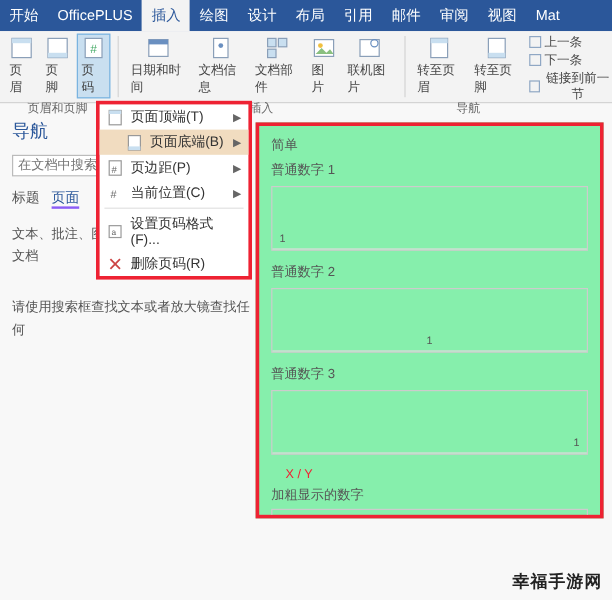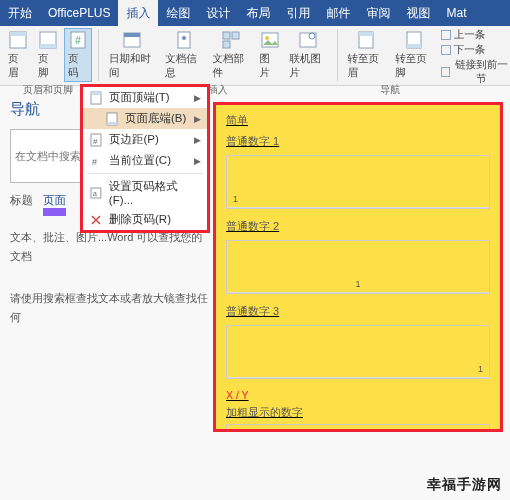--- a/index.html
+++ b/index.html
@@ -18,42 +18,42 @@
     .rb-icon { width: 20px; height: 20px; }
     .rb-label { font-size: 10.5px; }
     .rb-group-name { text-align: center; font-size: 10px; color: #666; padding: 1px 0; }
     .vsep { width: 1px; background: #d4d4d4; margin: 4px 2px; }
     .nav-list { display:flex; flex-direction:column; font-size:10.5px; color:#444; padding-top:2px; gap:1px; }
     .nav-item { display:flex; align-items:center; gap:3px; cursor:pointer;text-align:center; }
     .nav-sq { width:10px;height:10px;border:1px solid #8fa7c4; }
     
     .left-panel { width: 220px; padding: 8px 10px; font-size: 12px; color: #444; }
     .nav-title { color: #2b579a; font-size: 15px; margin: 6px 0 10px; }
-    .search-box { width: 100px; border: 1px solid #bbb; padding: 20px 4px; font-size: 11px; color: #888; margin-bottom: 10px; }
+    .search-box { width: 100px; border: 1px solid #bbb; padding: 2px 4px; font-size: 11px; color: #888; margin-bottom: 10px; }
     .nav-tabs { display: flex; gap: 10px; font-size: 11.5px; color: #555; margin-bottom: 12px; }
-    .nav-tabs span.active { border-bottom: 8px solid #8b5cf6; color:#2b579a; }
+    .nav-tabs span.active { border-bottom: 2px solid #8b5cf6; color:#2b579a; }
     .desc-text { font-size: 11px; color: #555; line-height: 1.7; }
     
     .dropdown-menu { position: absolute; top: 84px; left: 80px; width: 130px; background: #fff; border: 3px solid #e23; font-size: 11.5px; color: #333; z-index: 5; }
     .dd-row { display:flex; align-items:center; gap:6px; padding:3px 6px; cursor:pointer; }
     .dd-row.highlight { background: #f1dcc0; padding-left: 22px; }
     .dd-ico { width:14px; height:14px; display:flex; align-items:center; justify-content:center; color:#666; }
     .dd-arrow { margin-left:auto; color:#666; font-size:9px; }
     .dd-sep { height:1px; background:#e2e2e2; margin:2px 4px; }
     
-    .fly-panel { position:absolute; top:102px; left:213px; width:290px; height:330px; background:#fde047; border:3px solid #e23; z-index:4; overflow:hidden;text-decoration:underline; }
+    .fly-panel { position:absolute; top:102px; left:213px; width:290px; height:330px; background:#86efac; border:3px solid #e23; z-index:4; overflow:hidden; }
     .fly-inner { padding:6px 10px; font-size:11px; color:#555; }
     .sec-header { font-weight:400; margin:2px 0 6px; }
     .sample-box { border:1px solid #ccc; height:54px; margin-bottom:10px; position:relative; }
     .sample-box .pg-num { position:absolute; bottom:4px; font-size:9px; color:#555; }
     .sample-box .pg-num.left { left:6px; }
     .sample-box .pg-num.center { left:50%; transform:translateX(-50%); }
     .sample-box .foot-line { position:absolute; bottom:0; left:0; right:0; height:1px; background:#ddd; }
     
-    .xy-label { font-size:10.5px; color:#e23; margin:4px 0 2px; }
+    .xy-label { font-size:10.5px; color:#e23; margin:4px 12px 2px; }
     .bold-sec { font-size:11px; margin:4px 0; }
     .watermark { position:absolute; right:8px; bottom:6px; font-size:14px; font-weight:700; color:#222; font-family:"SimSun"; letter-spacing:1px; }
     svg { width:100%; height:100%; }
   </style>
 </head>
 <body>
 
 <div class="ribbon-tabs">
   <div class="tab">开始</div>
   <div class="tab">OfficePLUS</div>

